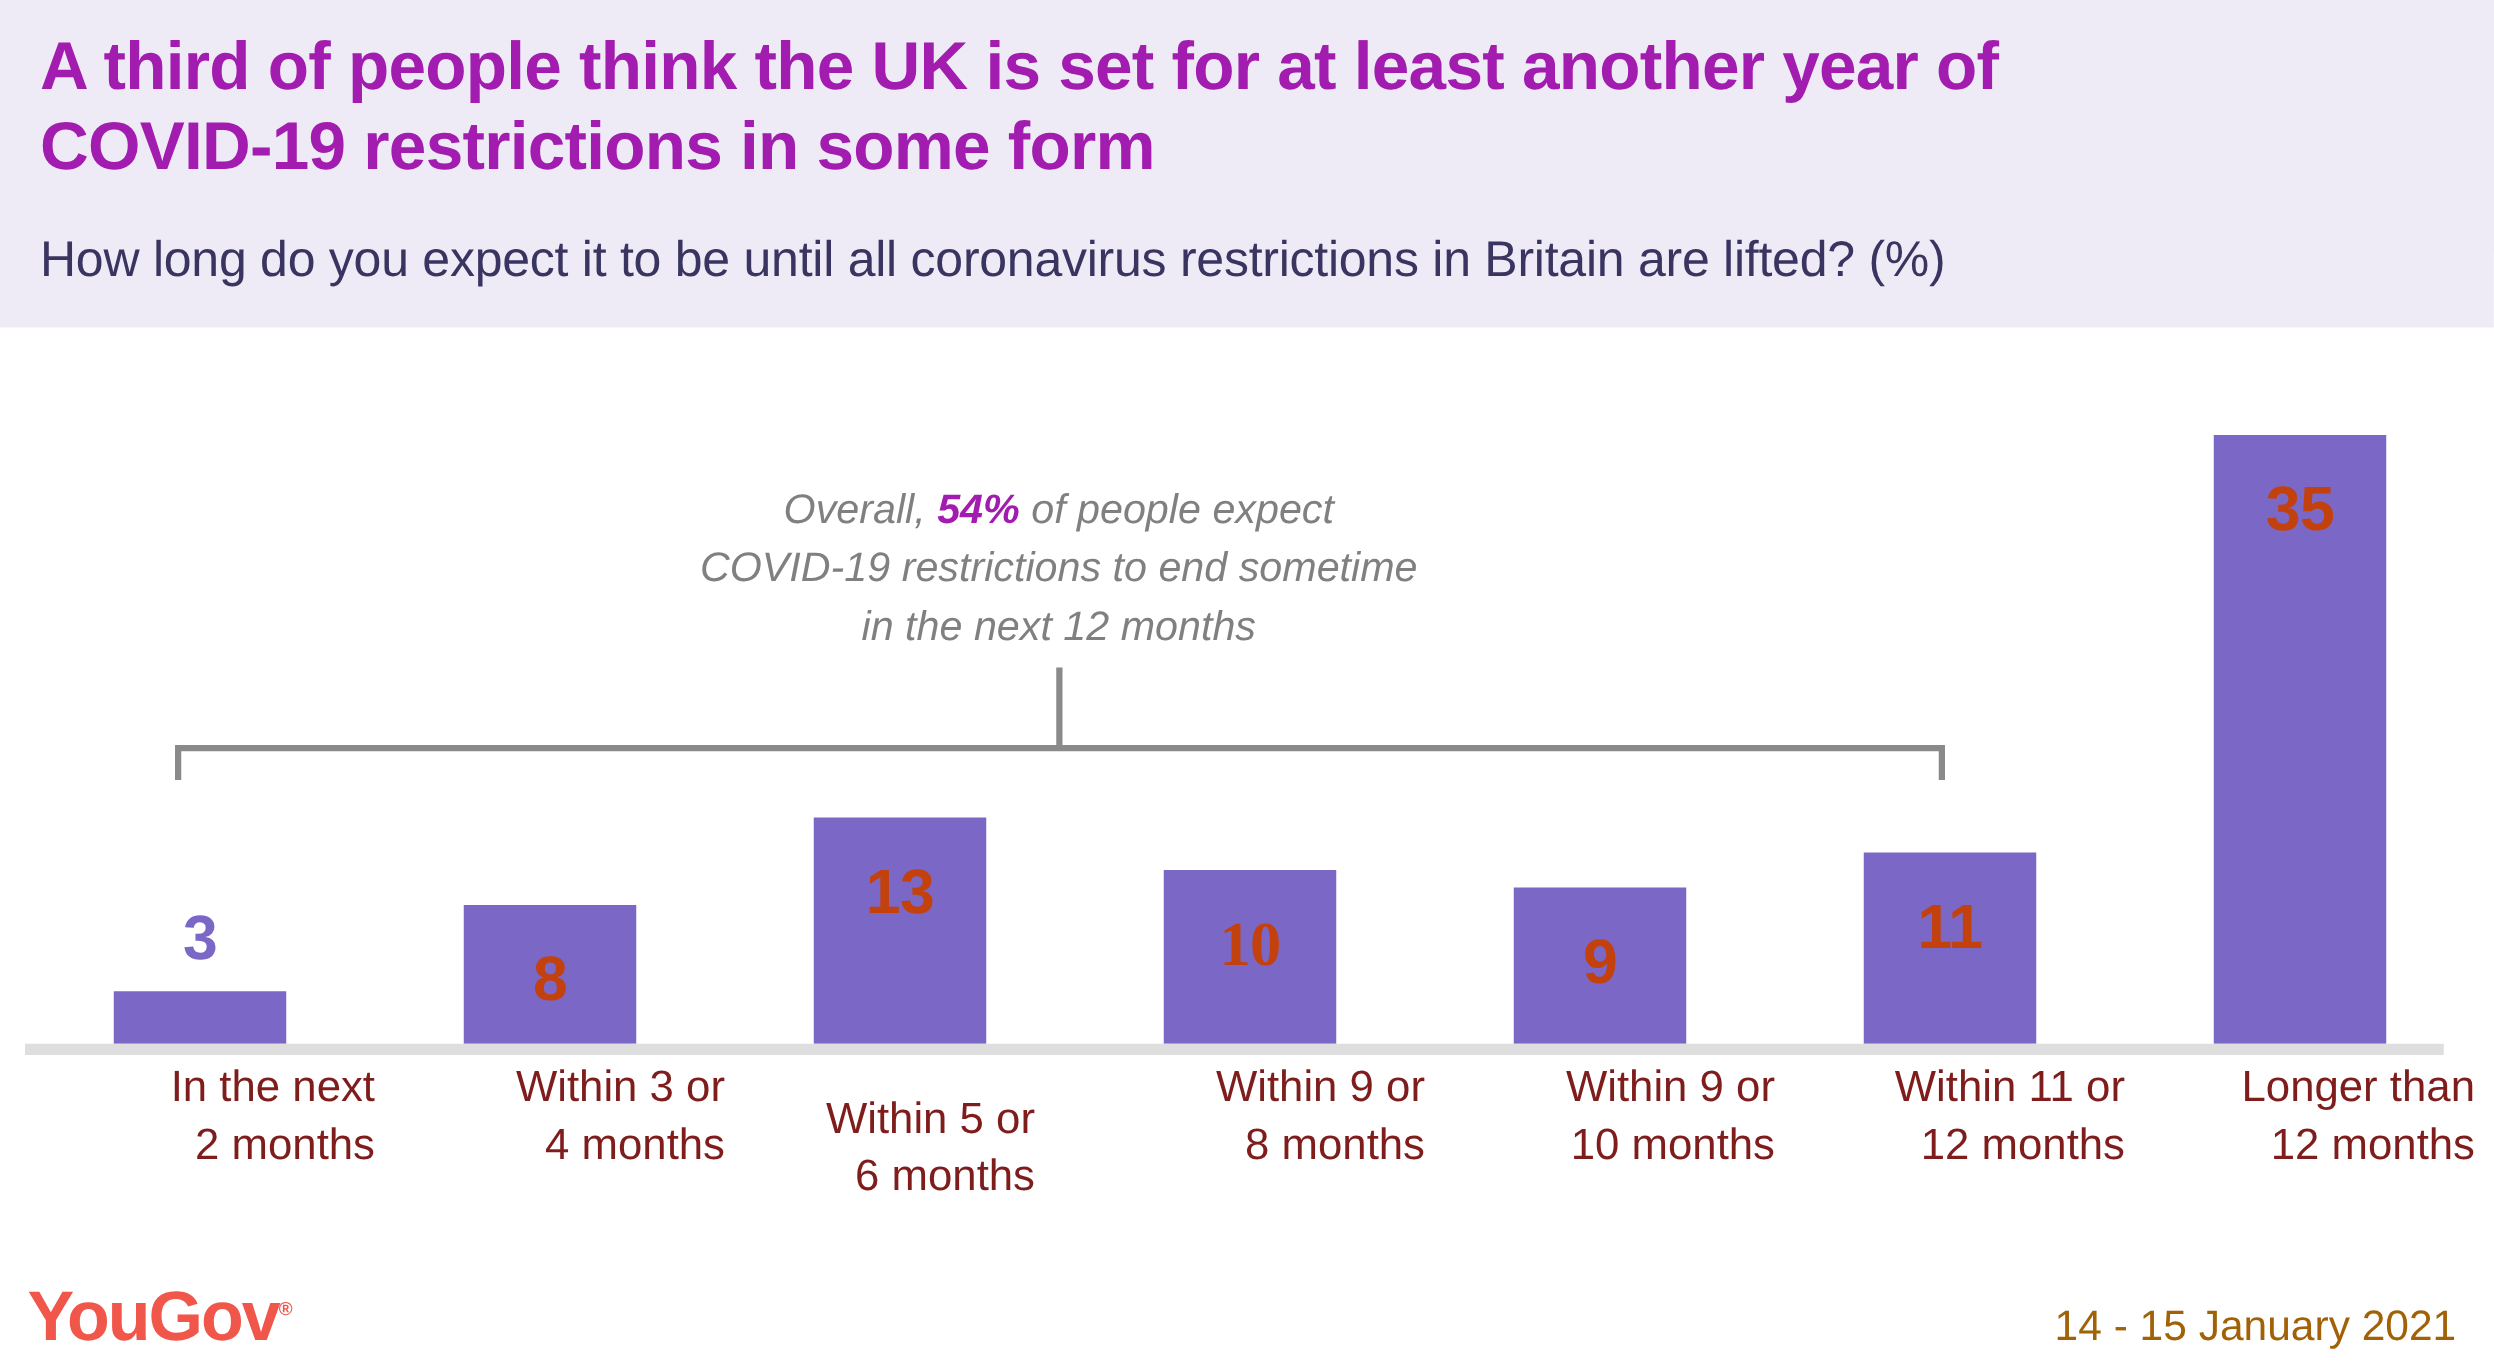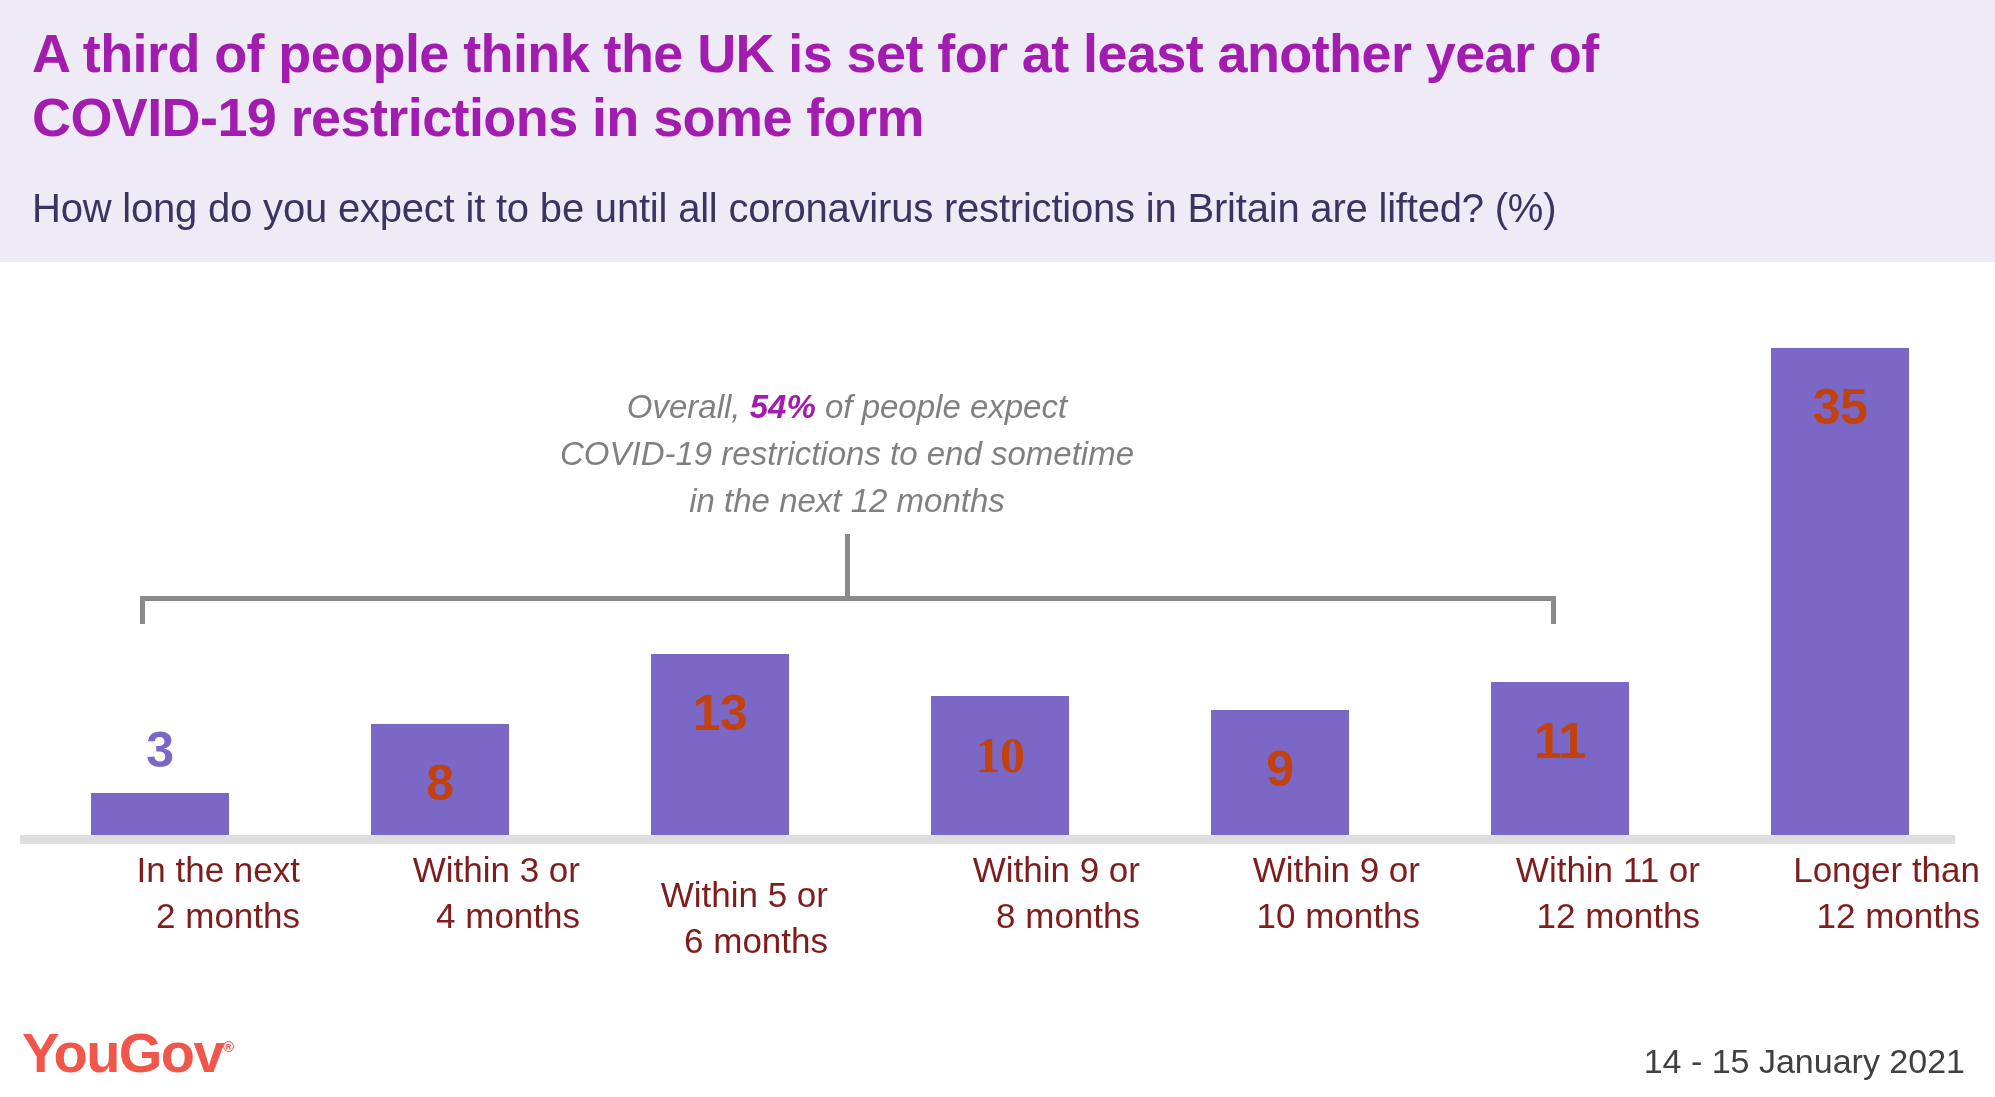--- a/index.html
+++ b/index.html
@@ -139,21 +139,21 @@
   #logo sup {
     font-size:15px;
     vertical-align:super;
     letter-spacing:0;
   }
   #date {
     position:absolute;
     right:30px; top:1042px;
     font-size:34px;
     font-weight:300;
-    color:#404040;
+    color:#a16207;
     white-space:nowrap;
   }
 </style>
 </head>
 <body>
 
 <div id="header">
   <div id="title">A third of people think the UK is set for at least another year of
 COVID-19 restrictions in some form</div>
   <div id="subtitle">How long do you expect it to be until all coronavirus restrictions in Britain are lifted? (%)</div>

